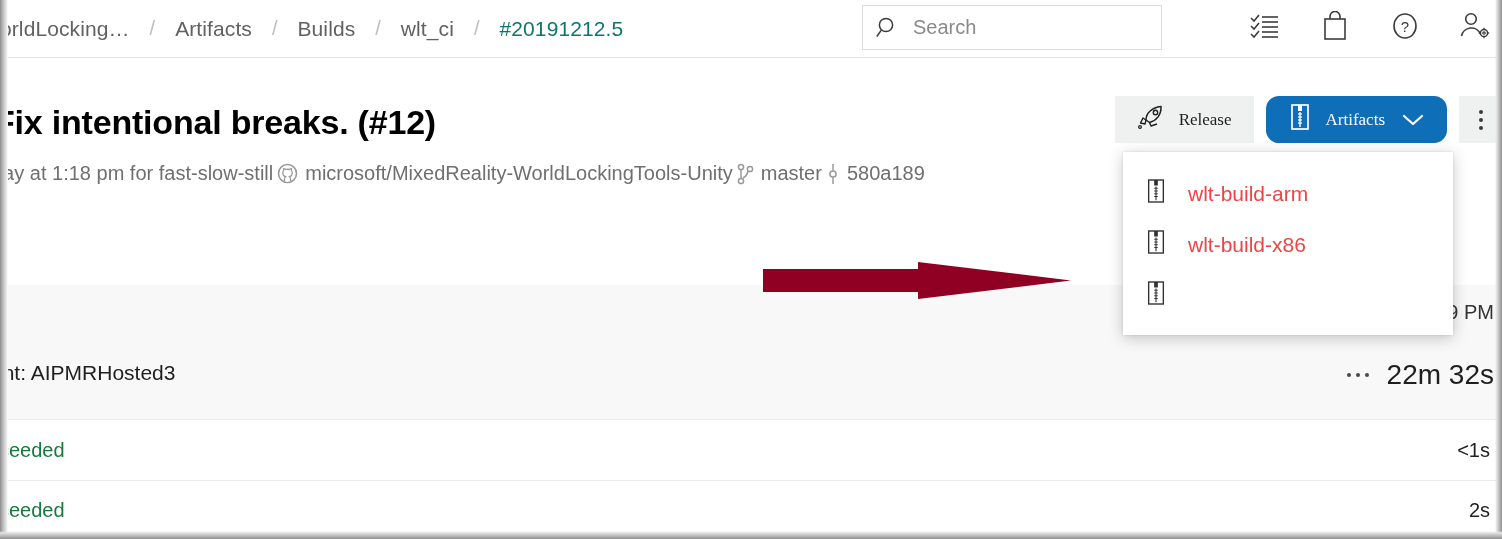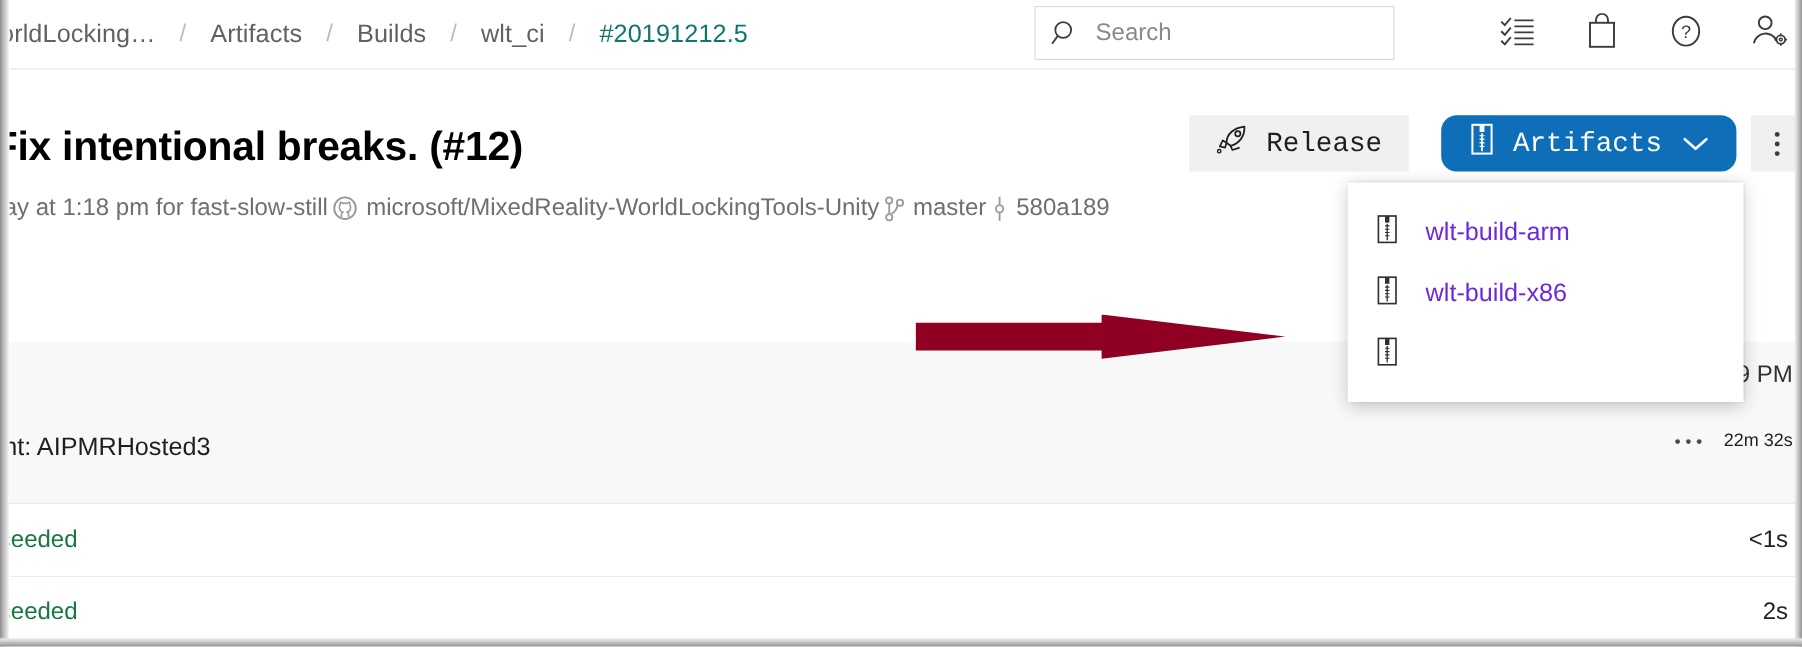--- a/index.html
+++ b/index.html
@@ -109,25 +109,24 @@
 
   
   .actions {
     position: absolute; right: -1px; top: 37px;
     display: flex; align-items: center; gap: 12px;
   }
   .btn {
     height: 47px;
     display: flex; align-items: center;
     padding: 0 22px;
-    font-size: 23px;
+    font-size: 17px;
     cursor: pointer;
     border: none;
-    font-family: Liberation Mono, monospace;
-    margin-left: 15px;
+    font-family: Liberation Serif, serif;
   }
   .btn-secondary { background: #eff0f0; color: #1f1f1f; }
   .btn-primary { background: #0e6eb8; color: #ffffff; border-radius: 13px; }
   .btn .lbl { margin-left: 14px; }
   .btn .chev { margin-left: 16px; display: flex; }
   .btn-more {
     width: 44px; height: 47px;
     background: #eff0f0;
     display: flex; align-items: center; justify-content: center;
     cursor: pointer;
@@ -142,21 +141,21 @@
     background: #ffffff;
     box-shadow: 0 3px 14px rgba(0,0,0,0.22), 0 0 2px rgba(0,0,0,0.12);
     padding: 16px 0 14px 0;
     z-index: 40;
   }
   .dd-item {
     display: flex; align-items: center;
     height: 51px;
     padding: 0 20px 0 22px;
     font-size: 21px;
-    color: #6d28d9;
+    color: #ef4444;
     cursor: pointer;
   }
   .dd-item .lbl { margin-left: 21px; }
 
   
   .stage-band {
     position: absolute; left: 0; top: 285px; width: 1502px; height: 135px;
     background: #f8f8f8;
     border-bottom: 1px solid #eaeaea;
   }
@@ -168,21 +167,21 @@
   }
   .stage-agent {
     position: absolute; left: -9px; top: 76px;
     font-size: 21px;
     color: #1f1f1f;
     white-space: nowrap;
   }
   .stage-right {
     position: absolute; right: 8px; top: 74px;
     display: flex; align-items: center; gap: 18px;
-    font-size: 15px; color: #1f1f1f;
+    font-size: 28px; color: #1f1f1f;
   }
   .dots-horiz { display: flex; gap: 5px; align-items: center; }
   .dots-horiz i { width: 4px; height: 4px; background: #4a4a4a; border-radius: 50%; display: block; }
 
   
   .task-list { position: absolute; left: 0; top: 421px; width: 1502px; }
   .task-row {
     position: relative;
     height: 60px;
     background: #ffffff;

